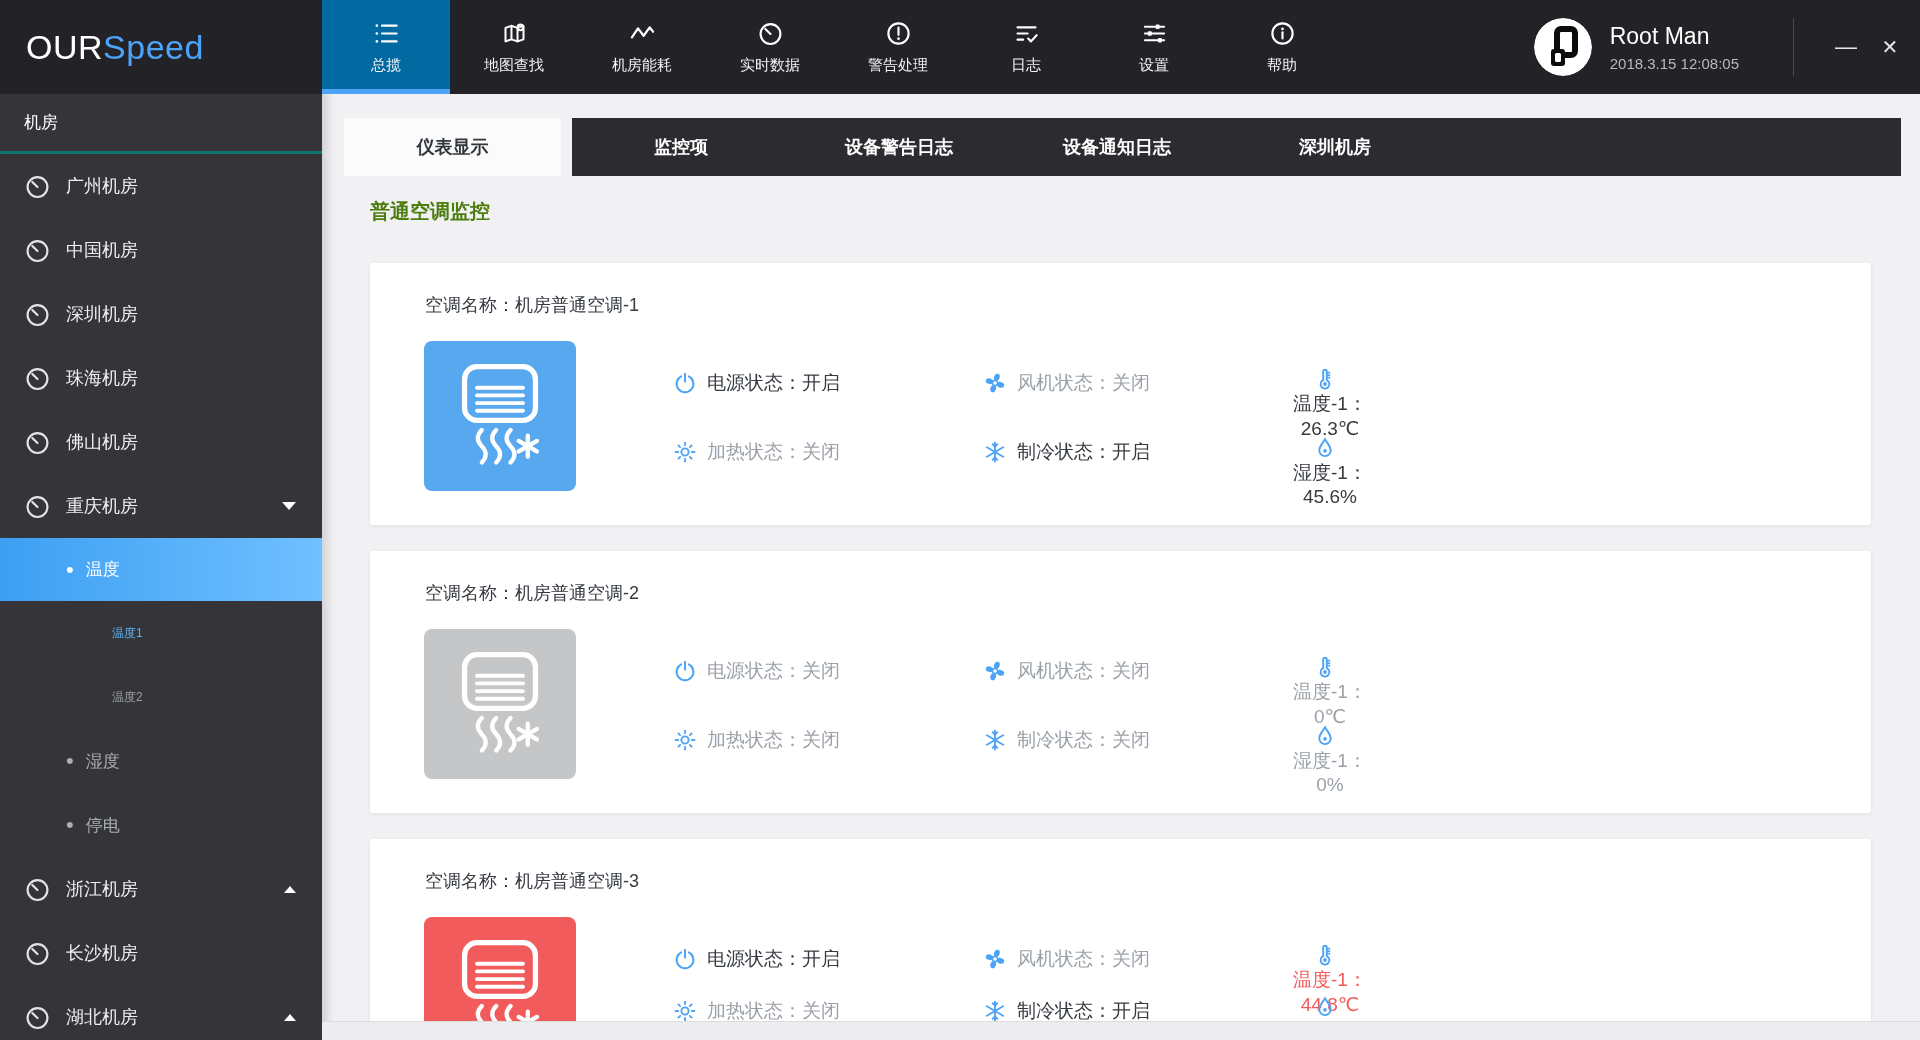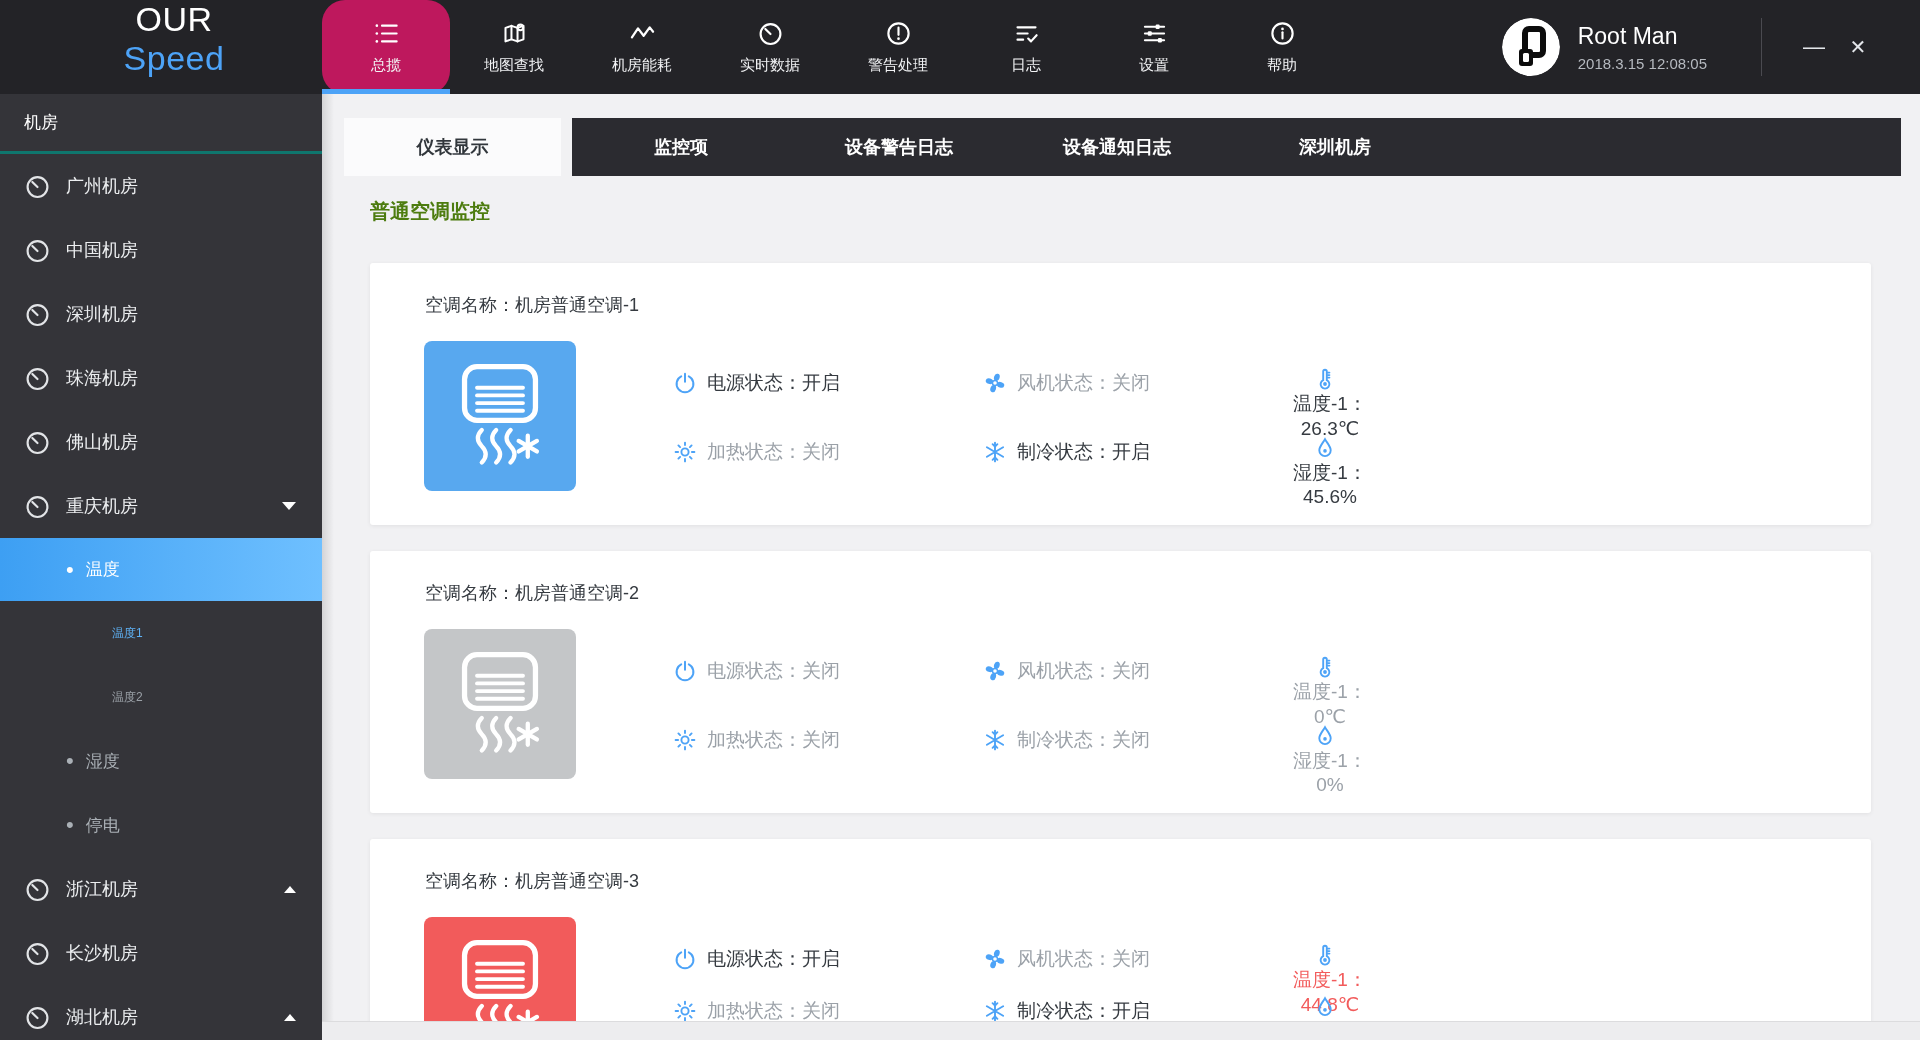--- a/index.html
+++ b/index.html
@@ -2,31 +2,31 @@
 <html><head>
 <meta charset="utf-8">
 <style>
   * { margin:0; padding:0; box-sizing:border-box; }
   html,body { width:1920px; height:1040px; overflow:hidden; background:#f1f1f3;
               font-family:"Liberation Sans","DejaVu Sans",sans-serif; }
 
   
   .topbar { height:94px; background:#232327; display:flex; align-items:stretch; }
   .logo { width:322px; display:flex; align-items:center; padding-left:26px;
-          font-size:34px; font-weight:500; color:#fff; letter-spacing:.5px;flex-direction:column; }
+          font-size:34px; font-weight:500; color:#fff; letter-spacing:.5px; }
   .logo .accent { color:#4da3f7; }
   .topnav { display:flex; }
   .nav-item { width:128px; display:flex; flex-direction:column; align-items:center;
               justify-content:center; gap:9px; cursor:pointer; position:relative; }
   .nav-item svg { width:27px; height:27px; }
   .nav-label { font-size:15px; color:#f2f3f5; }
-  .nav-item.active { background:#be185d;border-radius:23px; }
+  .nav-item.active { background:#0369a1; }
   .nav-item.active::after { content:""; position:absolute; left:0; right:0; bottom:0;
                             height:5px; background:#4da3f7; }
-  .top-right { margin-left:auto; display:flex; align-items:center; padding-right:40px; }
+  .top-right { margin-left:auto; display:flex; align-items:center; padding-right:8px; }
   .avatar { width:58px; height:58px; border-radius:50%; overflow:hidden; flex:0 0 auto; }
   .user-block { margin-left:18px; display:flex; flex-direction:column; gap:5px; }
   .user-name { font-size:23px; color:#fff; }
   .user-time { font-size:15px; color:#b5b9bf; }
   .win-divider { width:1px; height:58px; background:#4a4a50; margin:0 30px 0 54px; }
   .win-btn { width:44px; height:44px; display:flex; align-items:center; justify-content:center;
              color:#e3e6ea; cursor:pointer; font-size:22px; }
   .win-btn.close { font-size:20px; }
 
   

